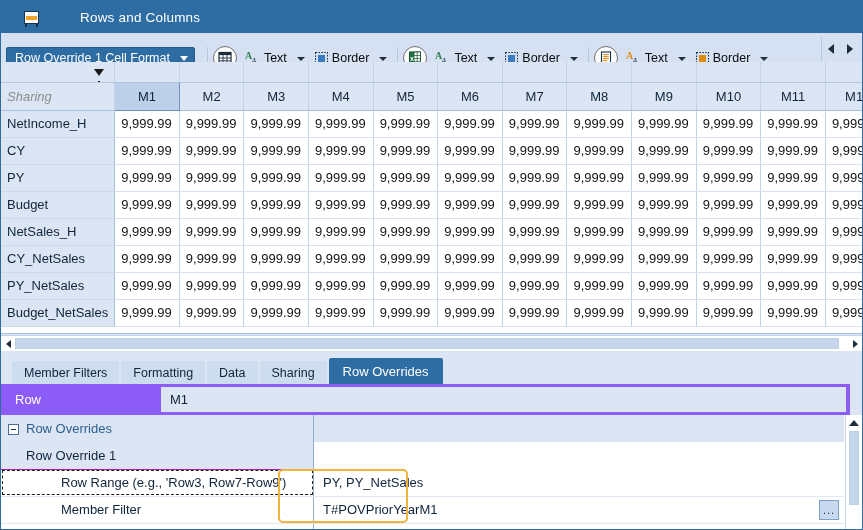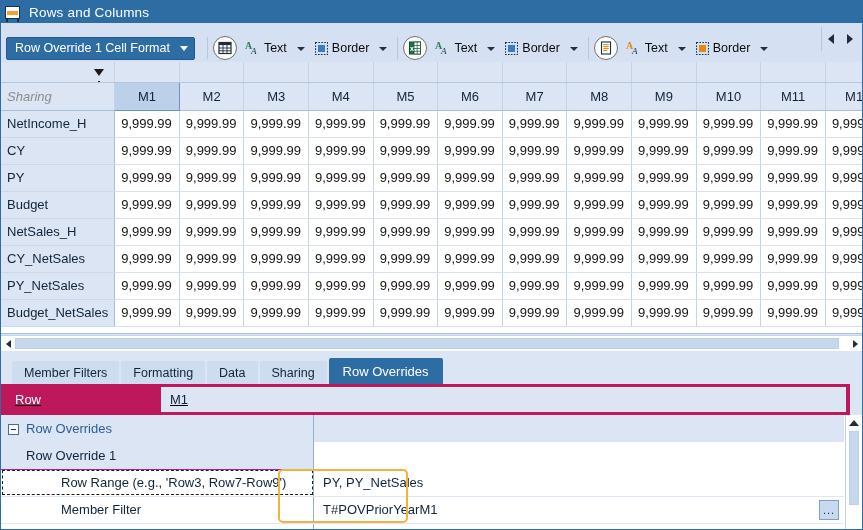--- a/index.html
+++ b/index.html
@@ -14,25 +14,26 @@
   #app {
     width: 863px; height: 530px;
     position: relative;
     border: 1px solid #2e6ca4;
     background: #dbe5f4;
     overflow: hidden;
   }
 
   
   .titlebar {
-    height: 22px;
+    height: 32px;
     background: #2e6ca4;
     display: flex; align-items: center;
-    padding-left: 3px;
+    padding-left: 22px;
     color: #ffffff;
+    gap: 32px;
   }
   .titlebar .tb-icon {
     width: 17px; height: 15px;
     position: relative;
     margin-right: 8px;
     flex: 0 0 auto;
   }
   .tb-icon .frame {
     position: absolute; left: 1px; top: 1px; right: 1px; bottom: 1px;
     border: 1.5px solid #17324d;
@@ -231,22 +232,22 @@
     color: #ffffff;
     height: 26px;
     font-size: 13px;
     padding: 0 13px;
   }
 
   
   .rowbar {
     position: absolute; left: 0; right: 12px; top: 383px;
     height: 31px;
-    background: #be185d;
-    display: flex; align-items: center; text-decoration: underline;
+    background: #8b5cf6;
+    display: flex; align-items: center;
   }
   .rowbar .rb-label {
     width: 160px;
     color: #ffffff;
     font-size: 13px;
     padding-left: 14px;
   }
   .rowbar .rb-value {
     flex: 1 1 auto;
     height: 25px;

